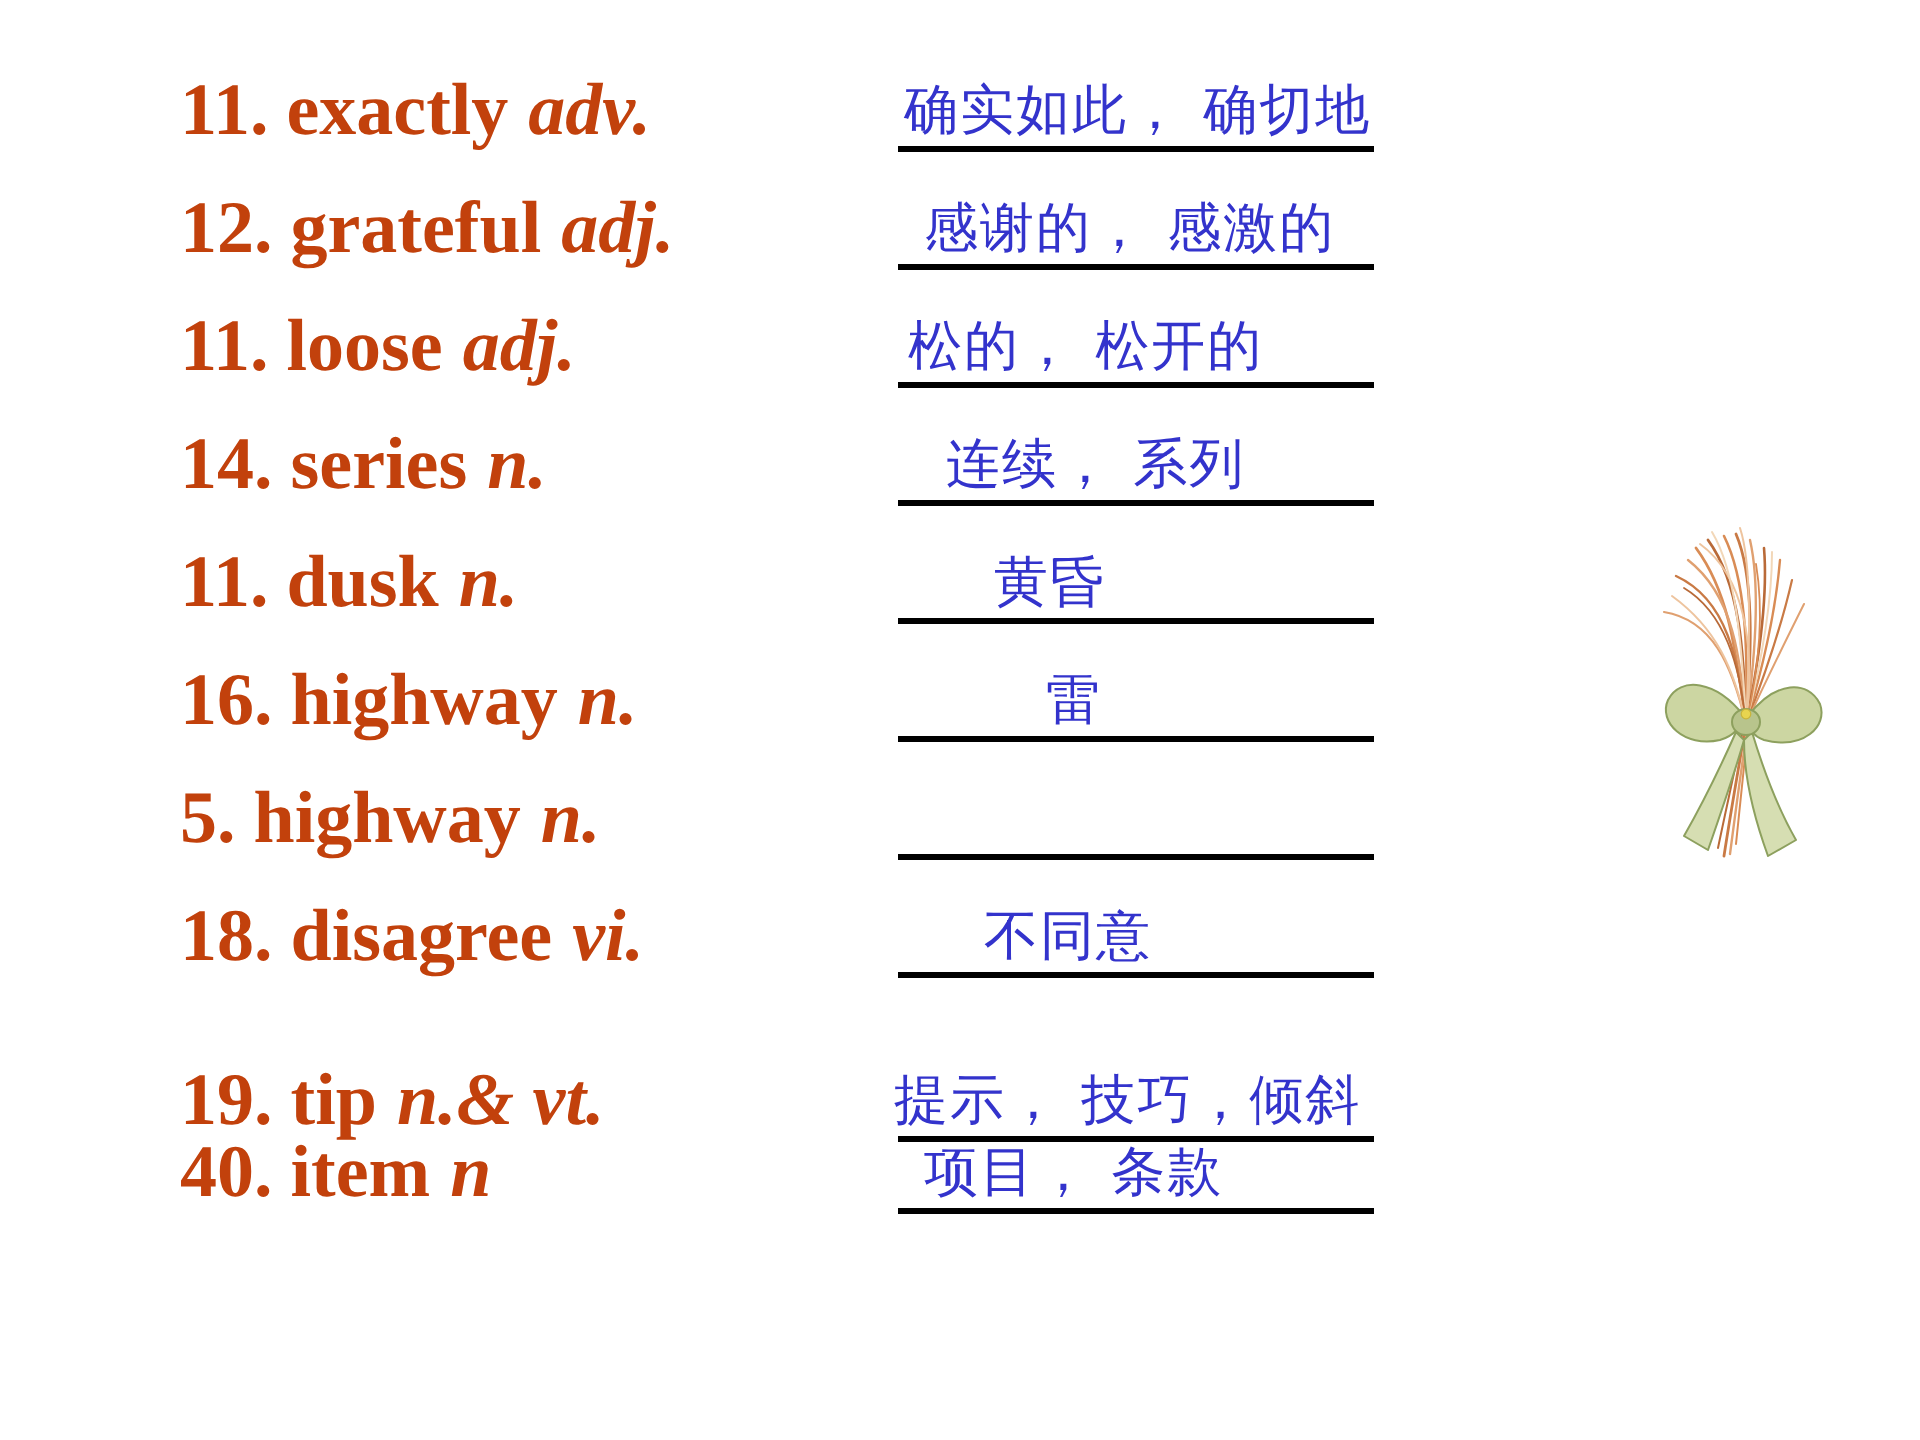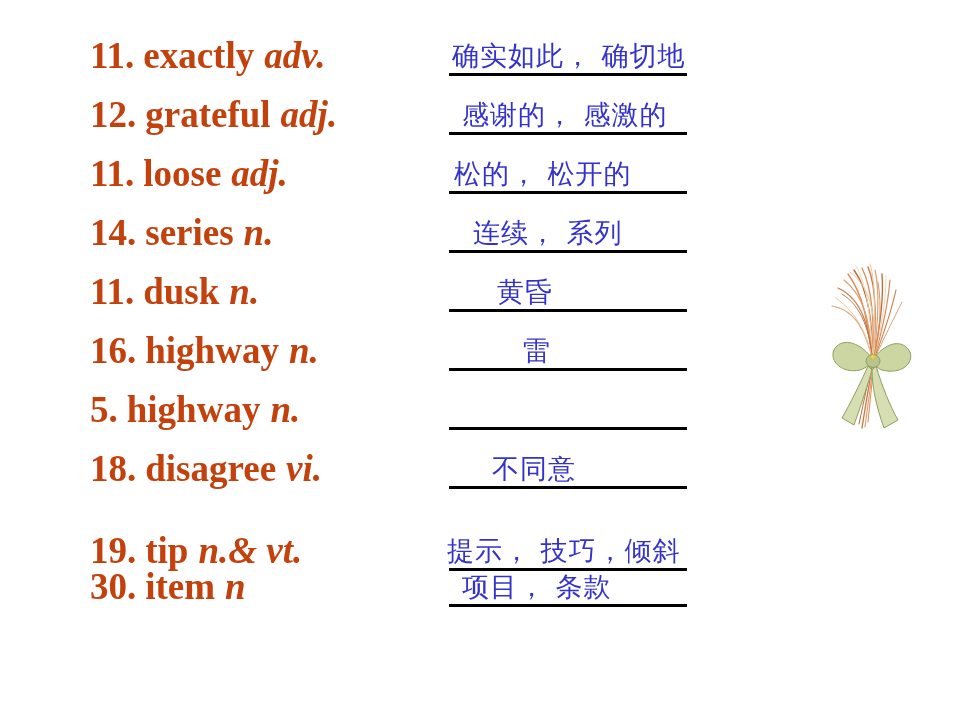--- a/index.html
+++ b/index.html
@@ -84,21 +84,21 @@
     <span class="cn" style="left:492px">不同意</span>
   </div>
 
   <div class="row" style="top:511px">
     <span class="en"><span class="num">19.</span><span class="word">tip</span><span class="pos">n.&amp; vt.</span></span>
     <span class="underline"></span>
     <span class="cn" style="left:447px">提示， 技巧，倾斜</span>
   </div>
 
   <div class="row" style="top:547px">
-    <span class="en"><span class="num">30.</span><span class="word">item</span><span class="pos">n</span></span>
+    <span class="en"><span class="num">40.</span><span class="word">item</span><span class="pos">n</span></span>
     <span class="underline"></span>
     <span class="cn" style="left:462px">项目， 条款</span>
   </div>
 
   <svg class="bouquet" viewBox="0 0 95 180" aria-hidden="true">
     <g fill="none" stroke-linecap="round">
 
       <path d="M42,166 C46,140 50,118 53,100" stroke="#c97a45" stroke-width="1.4"></path>
       <path d="M45,165 C48,142 51,120 54,100" stroke="#e0a070" stroke-width="1.2"></path>
       <path d="M39,162 C44,138 49,116 52,100" stroke="#b96a38" stroke-width="1"></path>

